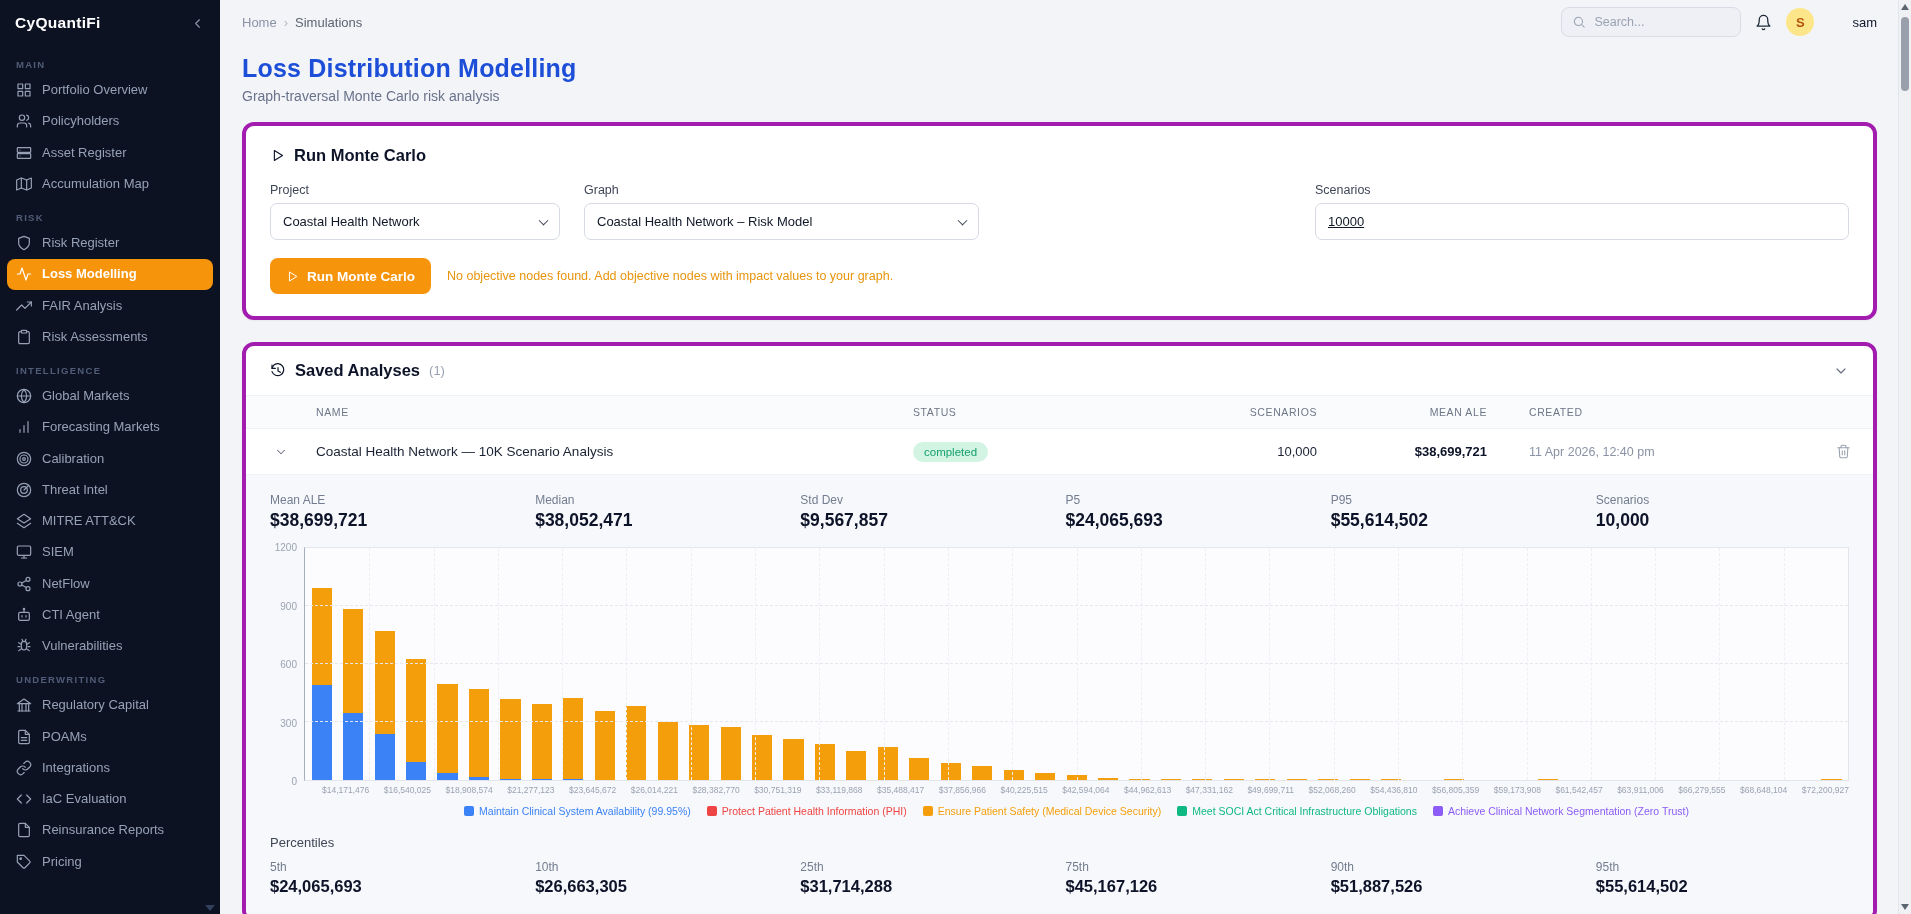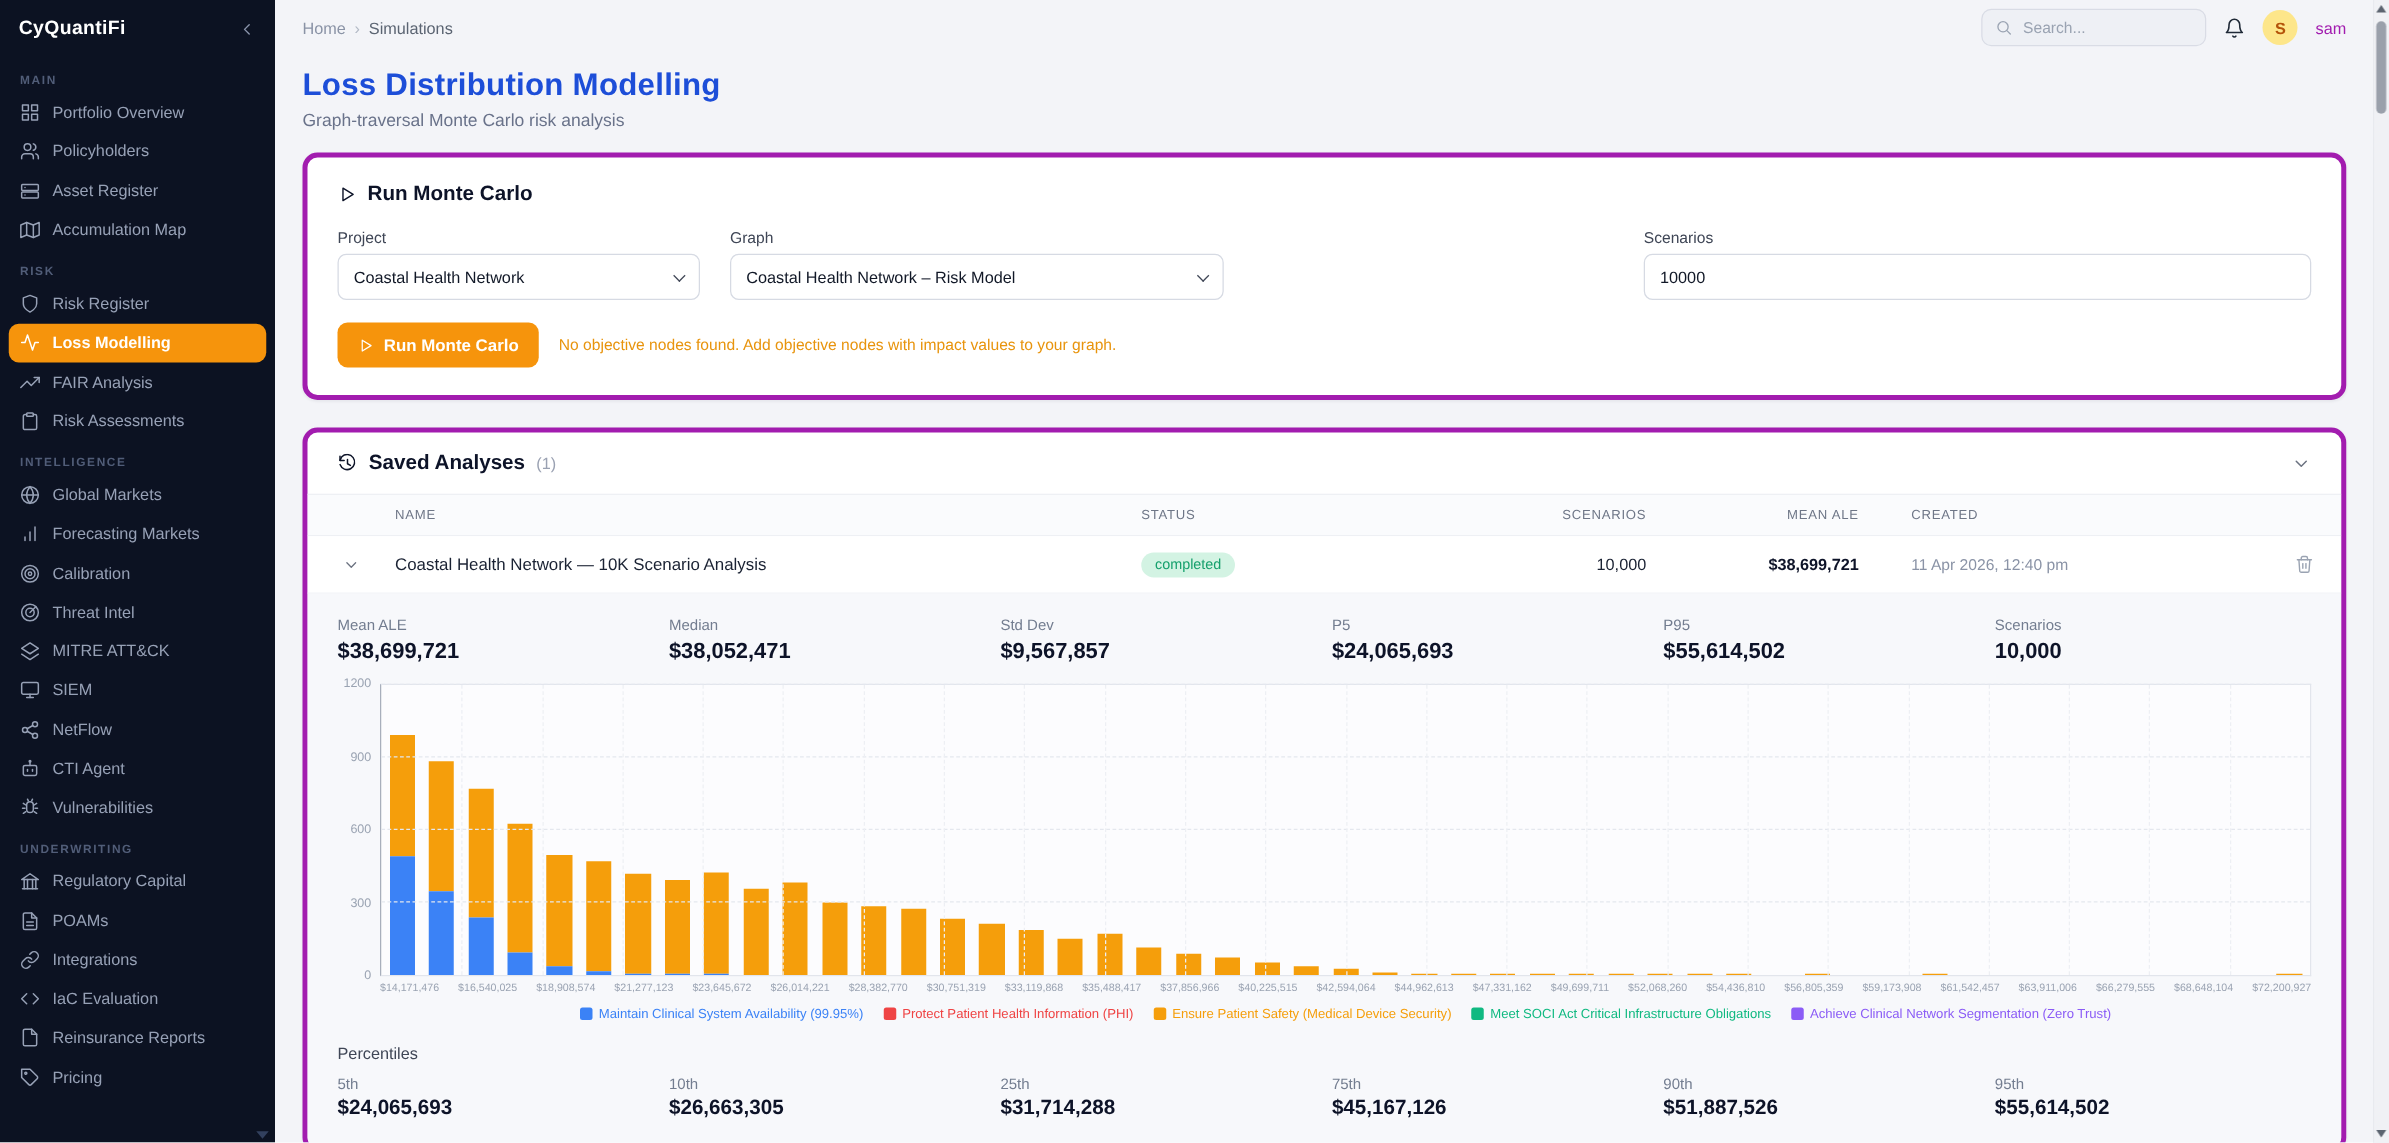--- a/index.html
+++ b/index.html
@@ -28,40 +28,40 @@
   .bc-home { cursor:pointer; }
   .bc-sep { color:#b3bac6; }
   .bc-cur { color:#5b6472; }
   .topbar-right { display:flex; align-items:center; gap:14px; }
   .search-box { display:flex; align-items:center; gap:8px; background:#eef0f5; border:1px solid #d9dce5; border-radius:8px; height:30px; padding:0 10px; width:180px; }
   .search-icon { width:14px; height:14px; color:#9aa3b2; flex-shrink:0; }
   .search-box input { border:none; outline:none; background:transparent; font-family:inherit; font-size:12.5px; color:#374151; width:100%; }
   .search-box input::placeholder { color:#9aa3b2; }
   .bell { width:17px; height:17px; color:#1f2937; cursor:pointer; }
   .avatar { width:28px; height:28px; border-radius:50%; background:#fde68a; color:#b45309; display:flex; align-items:center; justify-content:center; font-weight:700; font-size:13px; cursor:pointer; }
-  .user-name { font-size:13px; color:#a21caf; }
+  .user-name { font-size:13px; color:#0f172a;margin-left:24px; }
 
   
   .content { flex:1; overflow:hidden; padding:10px 34px 20px 22px; }
   .page-title { font-size:25px; font-weight:700; color:#1d4ed8; letter-spacing:.2px; }
   .page-subtitle { font-size:14px; color:#69728a; margin-top:5px; }
   .card { background:#fff; border:4px solid #a21caf; border-radius:12px; box-shadow:0 1px 2px rgba(15,23,42,.05); }
   .run-card { margin-top:18px; padding:20px 24px 22px; }
   .card-title-row { display:flex; align-items:center; gap:9px; }
   .card-title { font-size:16.5px; font-weight:700; color:#0d1328; }
   .play-icon-dark { width:15px; height:15px; color:#0d1328; }
   .fields-row { display:flex; gap:24px; margin-top:18px; }
   .field { display:flex; flex-direction:column; }
   .field-project { width:290px; }
   .field-graph { width:395px; }
   .field-scenarios { width:534px; margin-left:auto; }
   .field-label { font-size:12.5px; color:#3f4656; margin-bottom:6px; }
   .select-wrap { position:relative; }
   select, .text-input { width:100%; height:37px; border:1px solid #d6dae3; border-radius:7px; background:#fff; padding:0 30px 0 12px; font-size:13px; color:#111827; font-family:inherit; appearance:none; -webkit-appearance:none; outline:none; }
-  .text-input { padding-right:12px; }
+  .text-input { padding-right:12px;text-decoration:underline; }
   .chev { position:absolute; right:13px; top:50%; width:7px; height:7px; border-right:1.6px solid #3f4656; border-bottom:1.6px solid #3f4656; transform:translateY(-70%) rotate(45deg); pointer-events:none; }
   .actions-row { display:flex; align-items:center; gap:16px; margin-top:18px; }
   .run-btn { display:flex; align-items:center; gap:8px; background:#f6940c; color:#fff; border:none; border-radius:8px; height:36px; padding:0 16px; font-size:13.5px; font-weight:600; font-family:inherit; cursor:pointer; }
   .play-icon-light { width:13px; height:13px; color:#fff; }
   .warning-text { font-size:12.5px; color:#e8940d; }
 
   
   .saved-card { margin-top:22px; overflow:hidden; }
   .saved-header { display:flex; align-items:center; gap:9px; padding:15px 24px; }
   .history-icon { width:16px; height:16px; color:#0d1328; }
@@ -92,21 +92,21 @@
   .chart-region { margin-top:16px; }
   .chart-flex { display:flex; }
   .y-axis { width:34px; flex-shrink:0; position:relative; }
   .y-tick { position:absolute; right:7px; transform:translateY(50%); font-size:10px; color:#9aa3b2; }
   .plot { flex:1; position:relative; height:234px; border:1px solid #e2e5ec; border-left:1px solid #a8afbc; background:#fcfcfe; }
   .gridline-h { position:absolute; left:0; right:0; border-top:1px dashed #e4e7ee; }
   .gridline-v { position:absolute; top:0; bottom:0; border-left:1px dashed #edeff4; }
   .bars { position:absolute; inset:0; display:flex; align-items:flex-end; padding:0 1px; }
   .bar-slot { flex:1; height:100%; display:flex; flex-direction:column-reverse; align-items:center; }
   .bar-seg { width:64%; min-height:1px; }
-  .x-axis { display:flex; justify-content:space-between; margin-left:34px; margin-top:4px; }
+  .x-axis { display:flex; justify-content:space-between; margin-left:52px; margin-top:4px; }
   .x-label { font-size:8.5px; color:#9aa3b2; white-space:nowrap; }
   .legend { display:flex; justify-content:center; gap:16px; margin-top:10px; margin-left:34px; }
   .legend-item { display:flex; align-items:center; gap:5px; font-size:10.5px; }
   .legend-swatch { width:10px; height:10px; border-radius:2px; flex-shrink:0; }
   .percentiles-title { font-size:13px; color:#3f4656; margin-top:18px; }
   .pct-grid { margin-top:10px; }
 
   
   .scrollbar { position:fixed; right:0; top:0; height:100%; width:13px; background:#f0f1f5; border-left:1px solid #e3e5ec; display:flex; flex-direction:column; align-items:center; z-index:50; }
   .sb-btn { height:14px; display:flex; align-items:center; justify-content:center; cursor:pointer; flex-shrink:0; }

